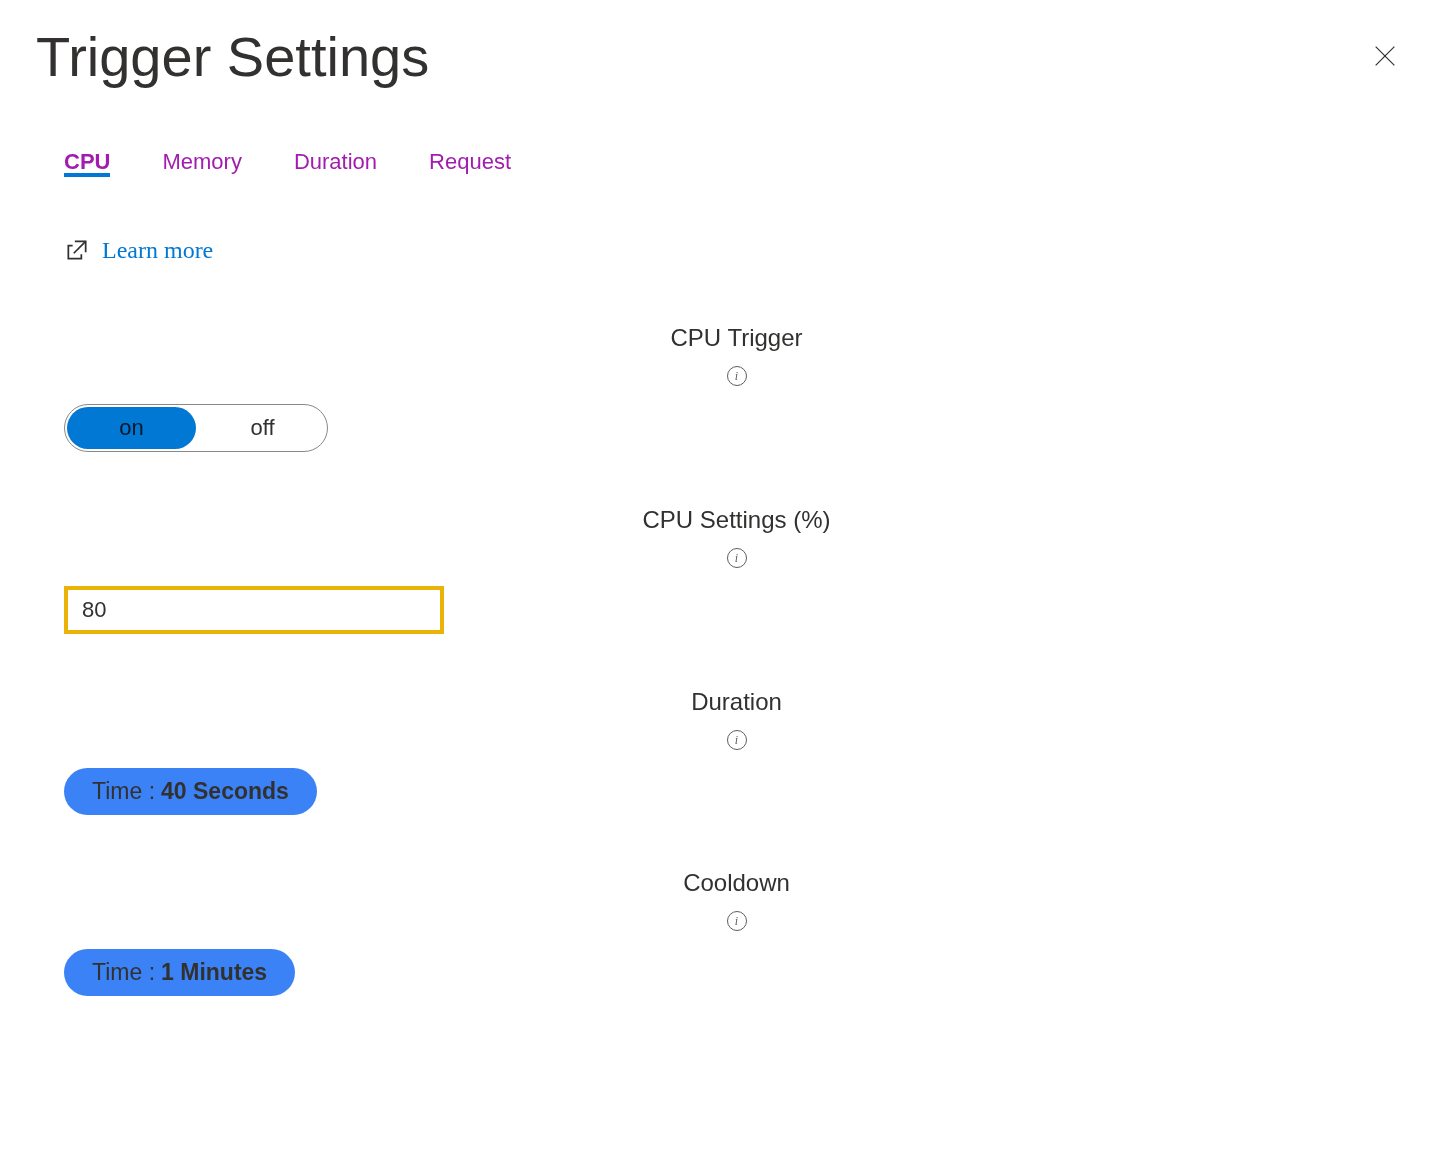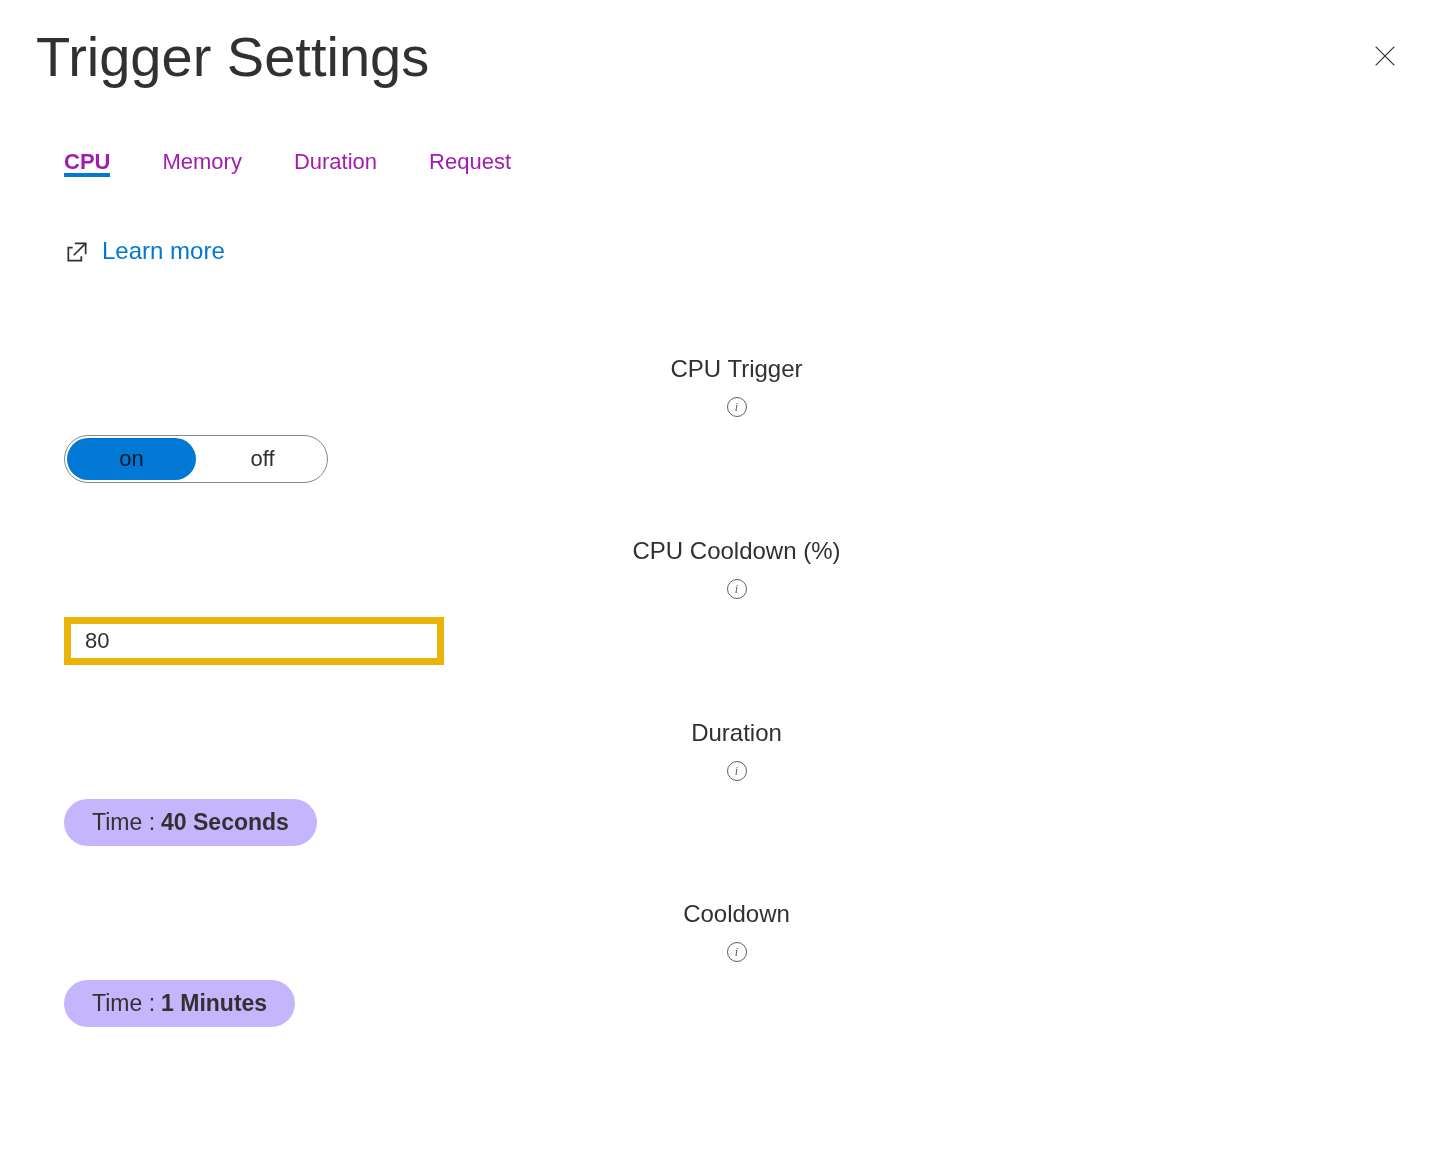--- a/index.html
+++ b/index.html
@@ -65,24 +65,25 @@
       content: "";
       position: absolute;
       bottom: 0;
       left: 0;
       width: 100%;
       height: 4px;
       background: #0078d4;
     }
     .learn-more {
       display: flex;
-      align-items: flex-end;
+      align-items: flex-start;
       gap: 12px;
-      margin-bottom: 90px;
-      cursor: pointer;
+      margin-bottom: 60px;
+      cursor: pointer;
+      font-family: Liberation Serif, serif;
     }
     .learn-more svg {
       width: 26px;
       height: 26px;
       stroke: #323130;
     }
     .learn-more-text {
       font-size: 24px;
       color: #0078d4;
     }
@@ -135,30 +136,30 @@
       color: #0f172a;
       border-radius: 24px;
       margin: 2px;
     }
     .toggle-option.inactive {
       color: #323130;
     }
     .text-input {
       width: 380px;
       height: 48px;
-      border: 7px solid #eab308;
+      border: 4px solid #eab308;
       padding: 0 14px;
       font-size: 22px;
       font-family: inherit;
       color: #323130;
     }
     .pill {
       display: inline-flex;
       align-items: center;
-      background: #c4b5fd;
+      background: #3b82f6;
       border-radius: 24px;
       padding: 10px 28px;
       font-size: 23px;
       color: #323130;
       cursor: pointer;
     }
     .pill-prefix {
       font-weight: 400;
     }
     .pill-value {
@@ -203,21 +204,21 @@
       <span class="info-icon">i</span>
     </div>
     <div class="toggle">
       <div class="toggle-option active">on</div>
       <div class="toggle-option inactive">off</div>
     </div>
   </div>
 
   <div class="field-group">
     <div class="field-label-row">
-      <span class="field-label">CPU Cooldown (%)</span>
+      <span class="field-label">CPU Settings (%)</span>
       <span class="info-icon">i</span>
     </div>
     <input type="text" class="text-input" value="80" style="">
   </div>
 
   <div class="field-group">
     <div class="field-label-row">
       <span class="field-label">Duration</span>
       <span class="info-icon">i</span>
     </div>

